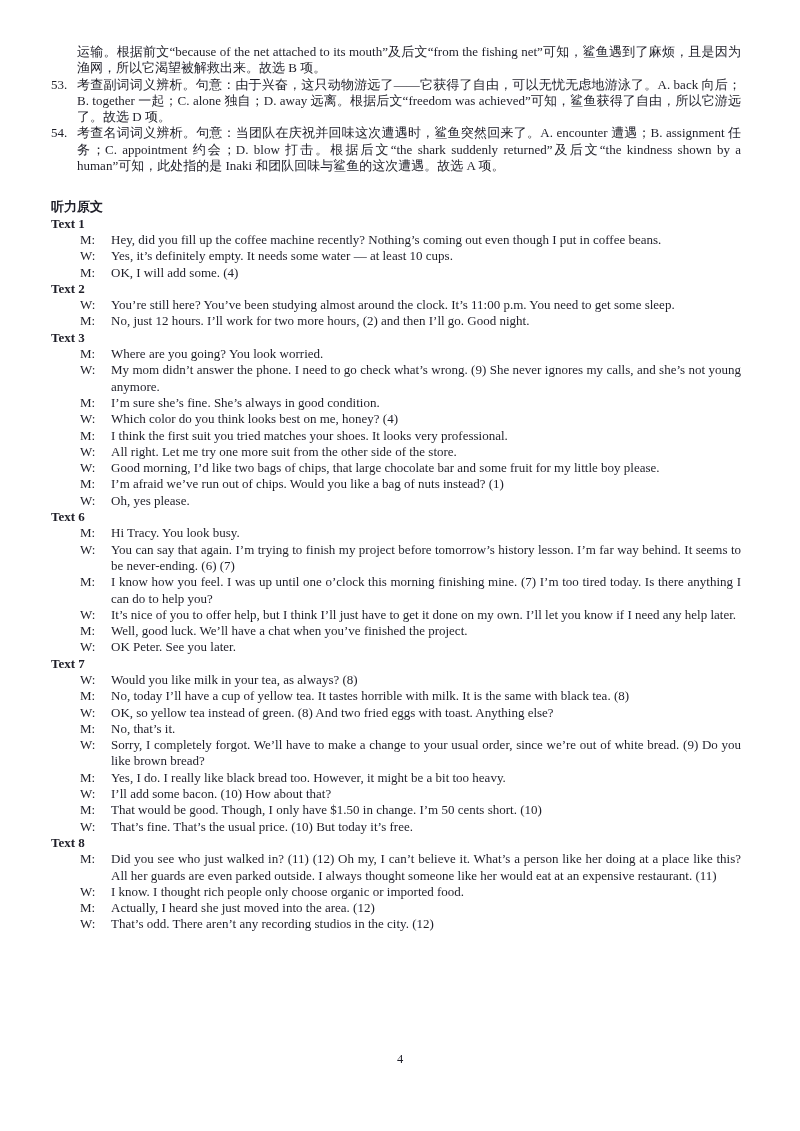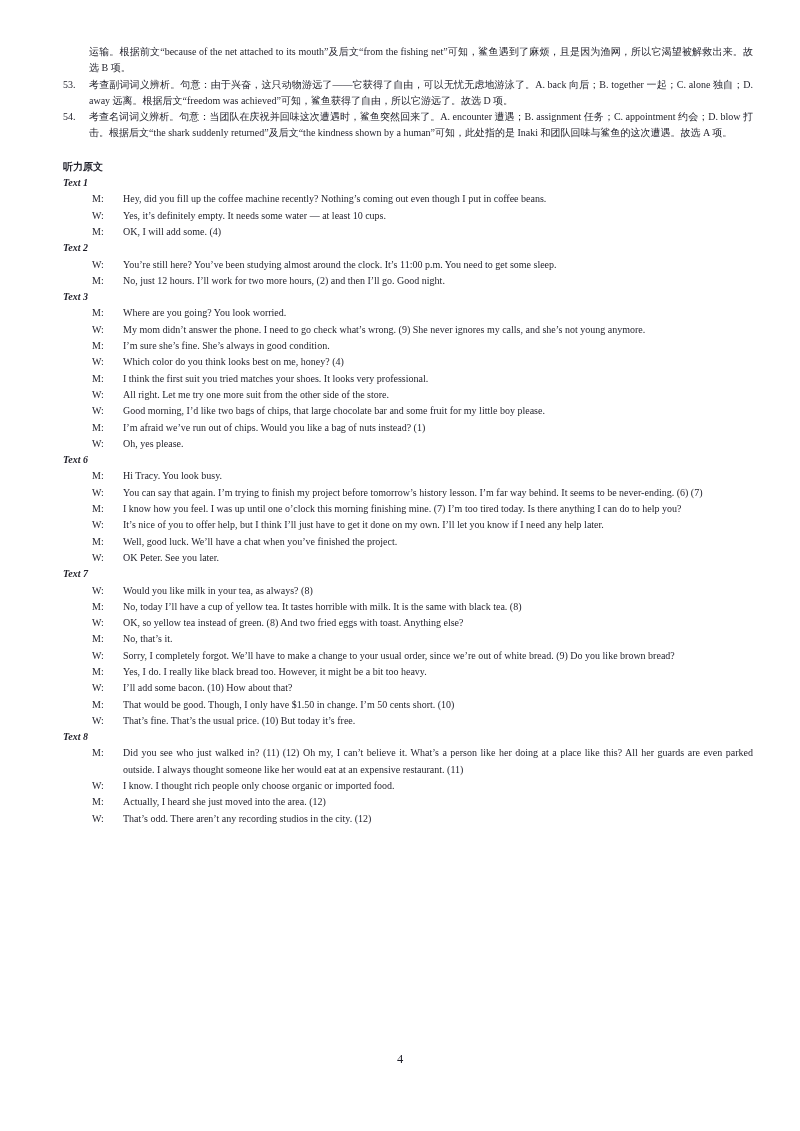--- a/index.html
+++ b/index.html
@@ -8,30 +8,30 @@
     height: 1131px;
     background: #ffffff;
     position: relative;
     font-family: "Liberation Serif", "DejaVu Serif", serif;
     color: #1e1e28;
     overflow: hidden;
   }
   .content {
     position: absolute;
     top: 44px;
-    left: 63px;
+    left: 51px;
     width: 690px;
-    font-size: 10px;
+    font-size: 13px;
     line-height: 16.3px;
   }
   .expl-item { display: flex; }
   .expl-num { width: 26px; flex-shrink: 0; }
   .expl-body { flex: 1; text-align: justify; }
-  .section-heading { font-weight: bold; margin-top: 17px; }
-  .text-label { font-weight: bold; font-style: italic; }
+  .section-heading { font-weight: bold; margin-top: 25px; }
+  .text-label { font-weight: bold; }
   .dlg-line { display: flex; }
   .dlg-speaker { width: 31px; flex-shrink: 0; margin-left: 29px; }
   .dlg-text { flex: 1; text-align: justify; }
   .page-number {
     position: absolute;
     top: 1052px;
     left: 0;
     width: 800px;
     text-align: center;
     font-size: 12.5px;

